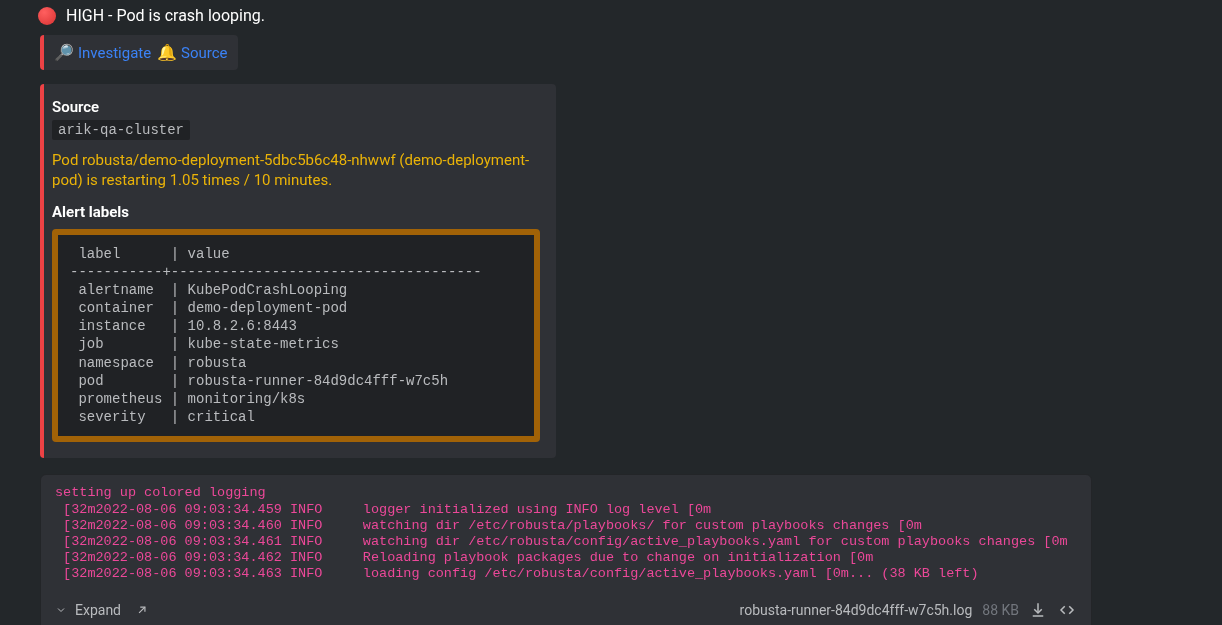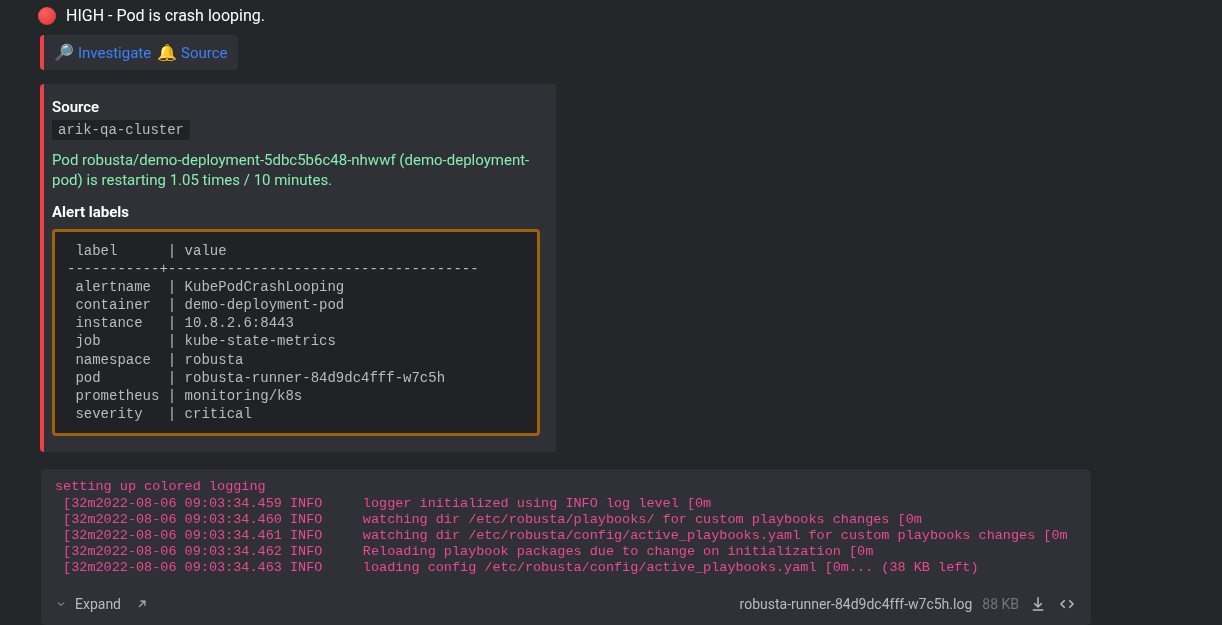--- a/index.html
+++ b/index.html
@@ -71,34 +71,34 @@
   display: inline-block;
   background: #202225;
   border-radius: 2px;
   padding: 2px 6px;
   font-family: Consolas, "Courier New", monospace;
   font-size: 14px;
   color: #b9bbbe;
   margin-bottom: 10px;
 }
 .description-text {
-  color: #86efac;
+  color: #eab308;
   font-size: 15px;
   line-height: 1.35;
   margin-bottom: 12px;
 }
 .alert-labels-title {
   font-weight: 700;
   color: #ffffff;
   font-size: 15px;
   margin-bottom: 8px;
 }
 .code-block {
   background: #202225;
-  border: 3px solid #a16207;
+  border: 6px solid #a16207;
   border-radius: 4px;
   padding: 10px 12px;
   font-family: Consolas, "Courier New", monospace;
   font-size: 14px;
   line-height: 1.3;
   color: #b9bbbe;
   white-space: pre;
   overflow-x: hidden;
 }
 .log-attachment {

